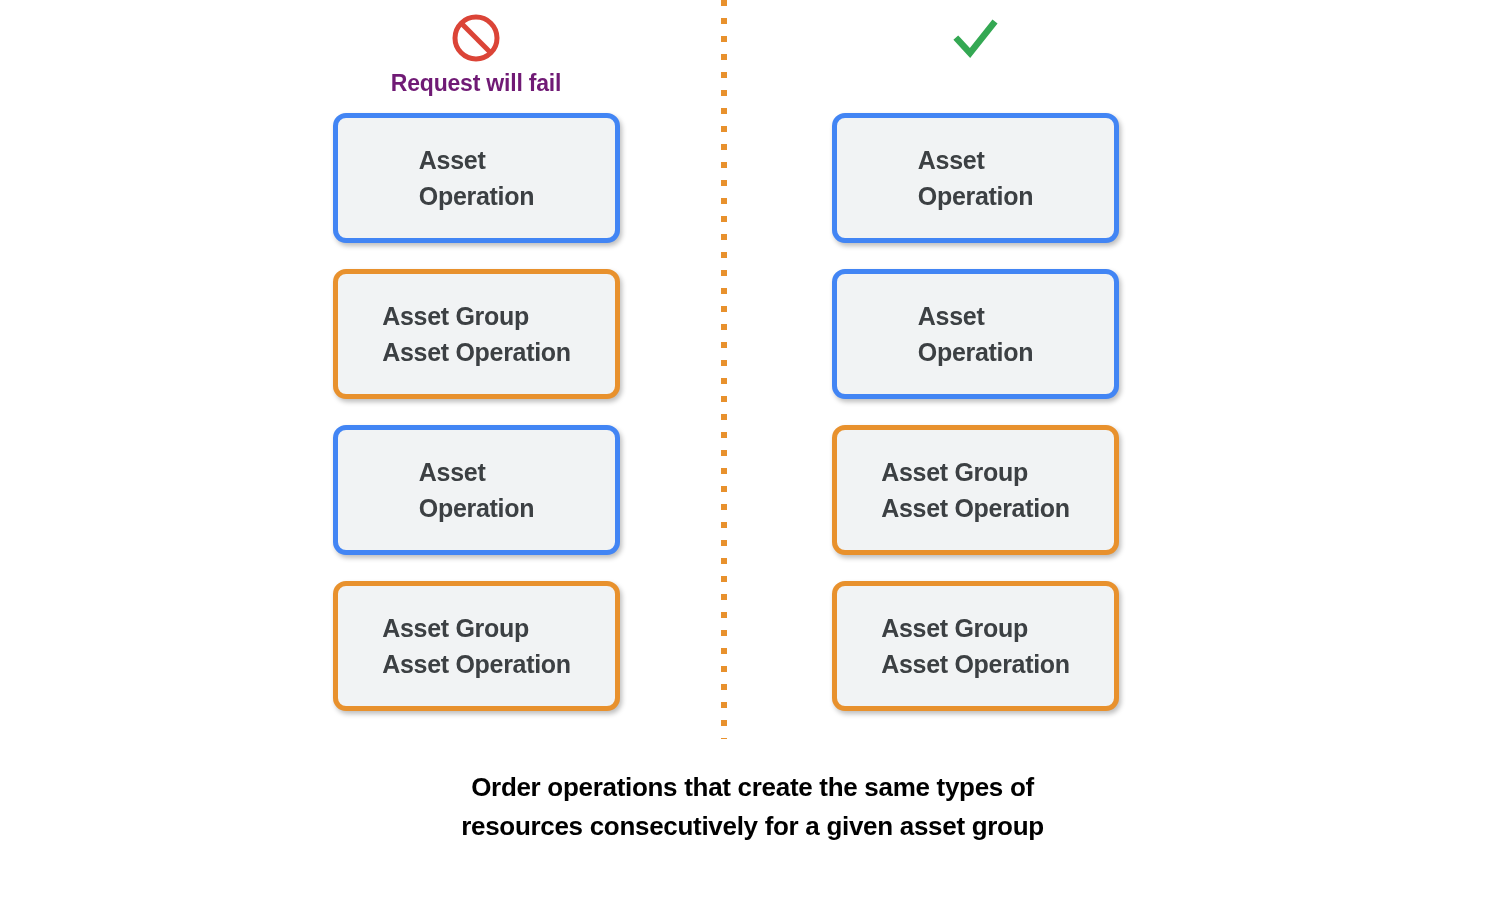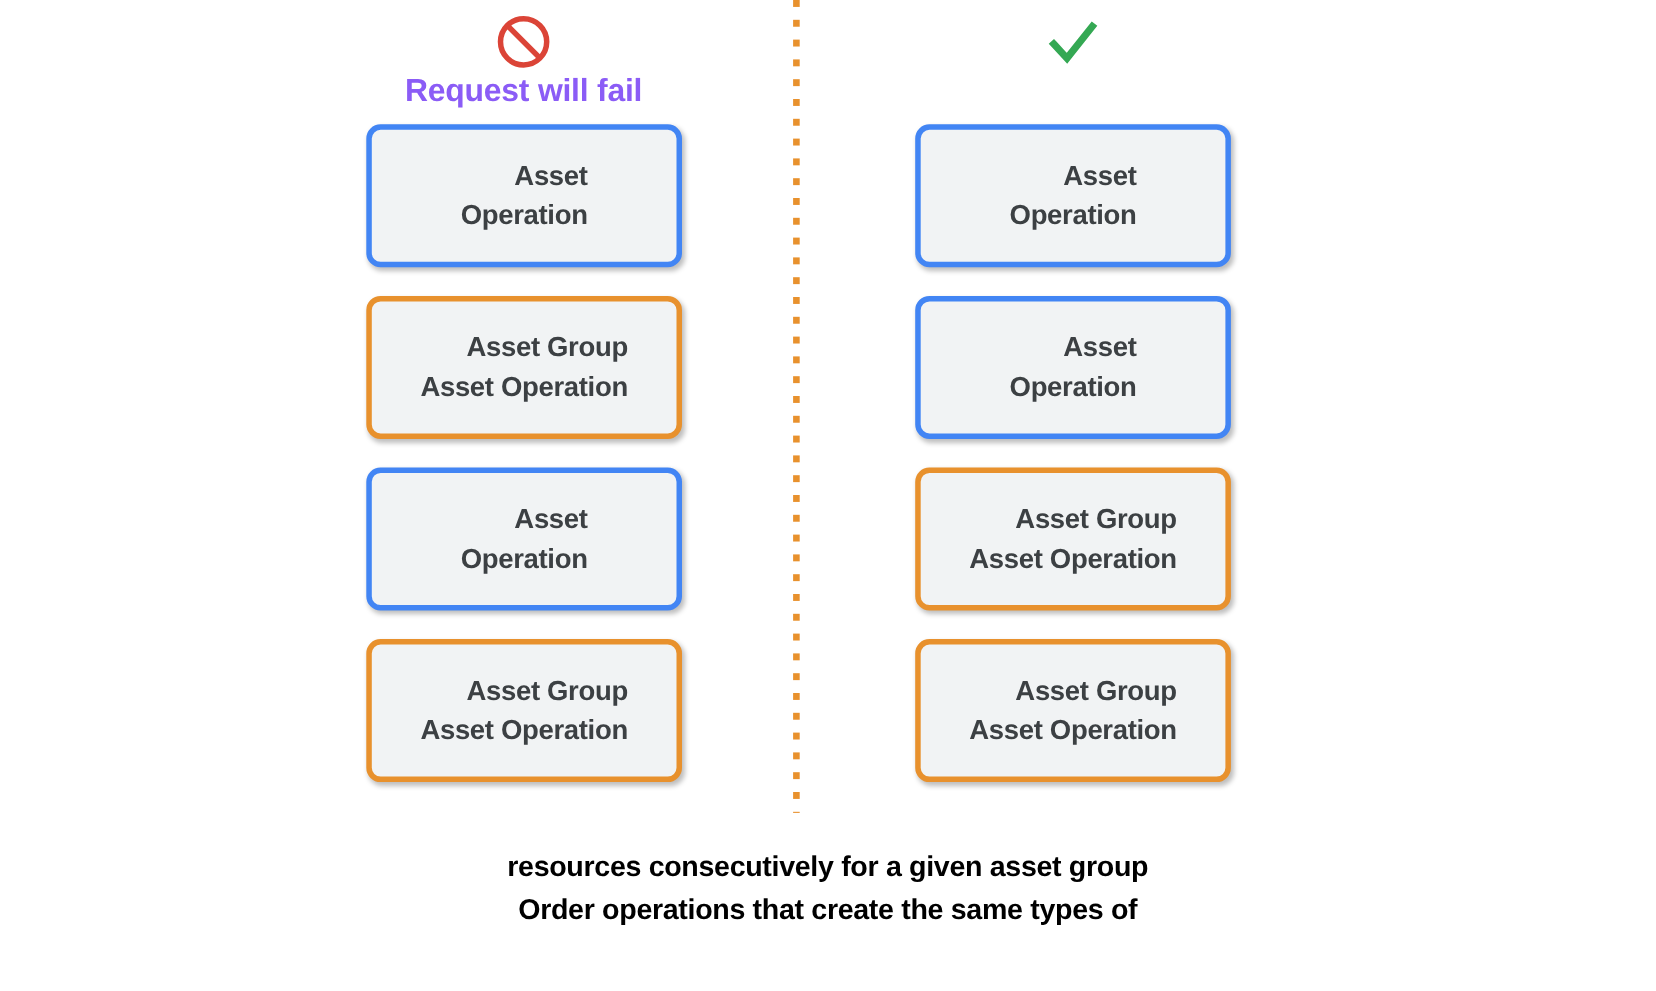--- a/index.html
+++ b/index.html
@@ -52,23 +52,23 @@
   }
 
   .status-icon {
     display: block;
     margin: 0 auto 6px auto;
     width: 52px;
     height: 52px;
   }
 
   .col-title {
-    font-size: 29px;
+    font-size: 23px;
     font-weight: bold;
-    color: #8b5cf6;
+    color: #701a75;
     letter-spacing: -0.2px;
     line-height: 26px;
     white-space: nowrap;
   }
 
   
   .boxes {
     position: absolute;
     top: 113px;
     left: 7px;
@@ -80,21 +80,21 @@
     width: 287px;
     height: 130px;
     margin-bottom: 26px;
     background: #F1F3F4;
     border-radius: 13px;
     border: 5px solid #4285F4;
     box-shadow: 2px 3px 5px rgba(0,0,0,0.26);
     display: flex;
     align-items: center;
     justify-content: center;
-    text-align: right;
+    text-align: left;
   }
 
   .flow-box.blue   { border-color: #4285F4; }
   .flow-box.orange { border-color: #E8912D; }
 
   .flow-box .box-label {
     font-size: 25px;
     font-weight: bold;
     color: #3C4043;
     line-height: 36px;
@@ -178,17 +178,17 @@
 Asset Operation</span>
       </div>
       <div class="flow-box orange">
         <span class="box-label">Asset Group
 Asset Operation</span>
       </div>
     </div>
   </div>
 
   <div class="caption">
+    <span class="cap-line">Order operations that create the same types of</span>
     <span class="cap-line">resources consecutively for a given asset group</span>
-    <span class="cap-line">Order operations that create the same types of</span>
   </div>
 
 </div>
 
 </body></html>

